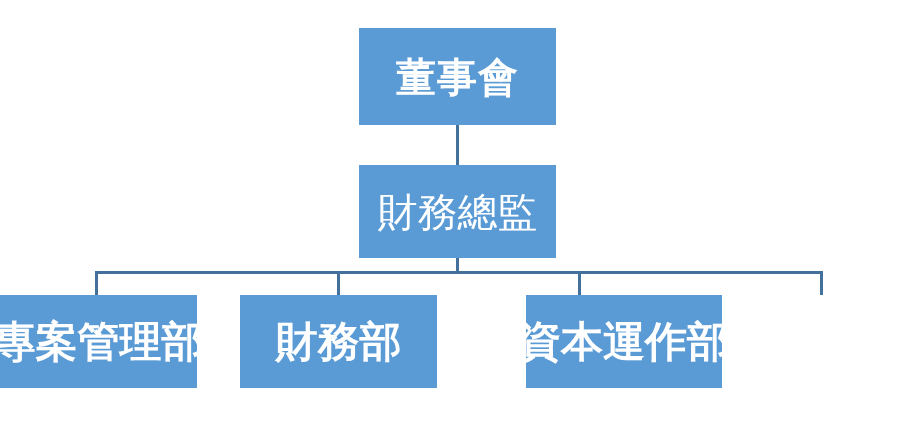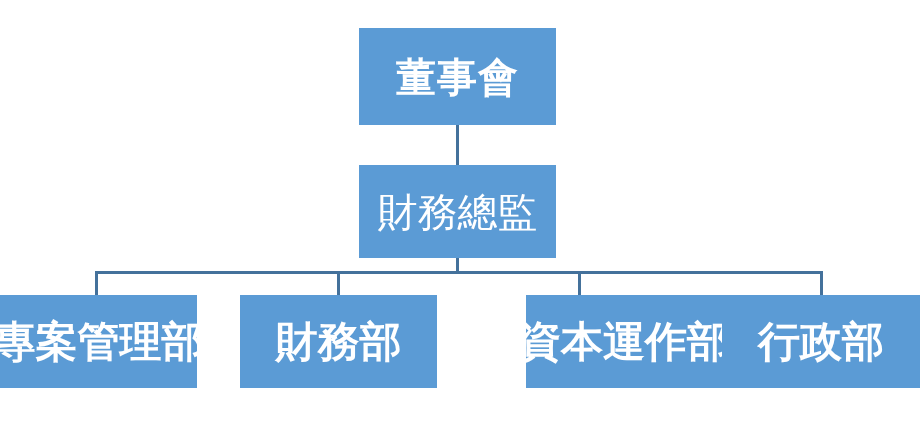--- a/index.html
+++ b/index.html
@@ -139,17 +139,14 @@
 
   <div class="node dept" id="node-dept-0">
     <span class="node-label">專案管理部</span>
   </div>
   <div class="node dept" id="node-dept-1">
     <span class="node-label">財務部</span>
   </div>
   <div class="node dept" id="node-dept-2">
     <span class="node-label">資本運作部</span>
   </div>
-  <div class="node dept" id="node-dept-3">
-    <span class="node-label">行政部</span>
-  </div>
 
 </div>
 
 </body></html>

